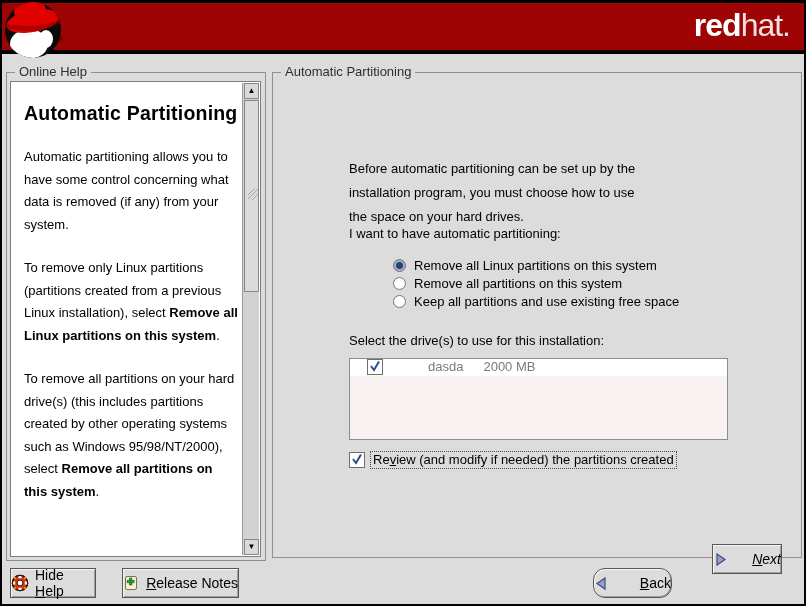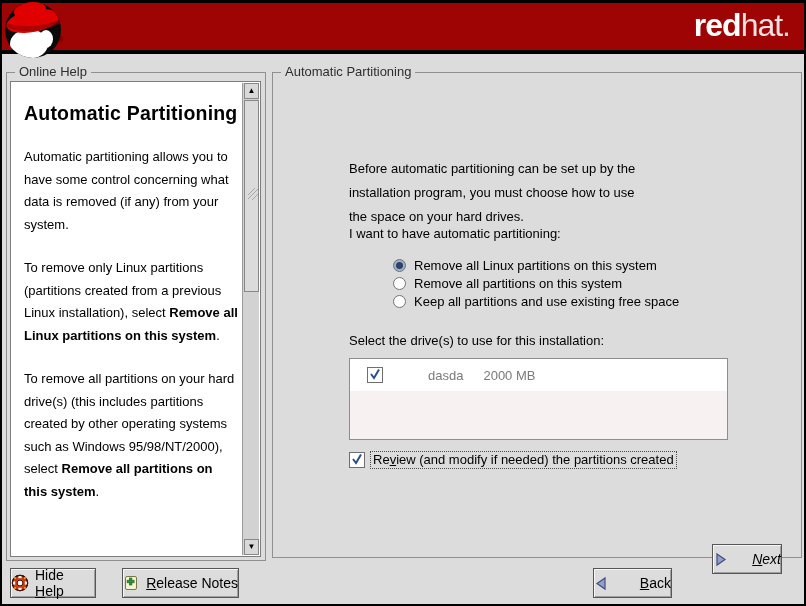--- a/index.html
+++ b/index.html
@@ -43,38 +43,38 @@
   .radio-row{position:absolute;left:120px;height:16px;display:flex;align-items:center;gap:8px;
              font-size:13px;color:#000;}
   .radio{width:13px;height:13px;border-radius:50%;background:#fdfdfd;border:1px solid #747474;
          position:relative;flex:none;box-sizing:border-box;}
   .radio.selected{background:#9fb0d0;}
   .radio.selected::after{content:"";position:absolute;left:2px;top:2px;width:7px;height:7px;
          border-radius:50%;background:#2c4268;}
   .select-label{position:absolute;left:76px;top:260px;font-size:13px;color:#000;}
   .drive-list{position:absolute;left:76px;top:285px;width:377px;height:80px;background:#f8f1f1;
               border:1px solid #8d8d8d;}
-  .drive-row{height:32px;background:#fff;display:flex;align-items:center;font-size:13px;color:#7a7a7a;}
+  .drive-row{height:17px;background:#fff;display:flex;font-size:13px;color:#7a7a7a;}
   .cb{width:14px;height:14px;background:#fff;border:1px solid #6f6f6f;box-sizing:content-box;
       position:relative;flex:none;}
   .cb svg{position:absolute;left:1px;top:0px;}
   .drive-cb{margin-left:17px;}
   .drive-name{margin-left:45px;}
   .drive-size{margin-left:20px;}
   .review-row{position:absolute;left:76px;top:378px;display:flex;align-items:center;gap:5px;}
   .review-label{font-size:13px;color:#000;border:1px dotted #4a4a4a;padding:0 2px 1px 2px;}
   .accel{text-decoration:underline;}
   
   .btn{position:absolute;height:30px;background:#dcdcdc;border:1px solid #565656;
        box-shadow:inset 1px 1px 0 #f6f6f6,inset -1px -1px 0 #9f9f9f;
        display:flex;align-items:center;justify-content:space-between;gap:6px;font-size:14px;color:#000;
        cursor:default;box-sizing:border-box;}
   #btn-hide-help{left:8px;top:514px;width:86px;}
   #btn-release-notes{left:120px;top:514px;width:117px;}
-  #btn-back{left:591px;top:514px;width:79px;}
+  #btn-back{left:591px;top:514px;width:79px;border-radius:12px;}
   #btn-next{left:710px;top:490px;width:70px;font-style:italic;}
   .btn .icon{display:flex;flex:none;}
 </style>
 </head>
 <body>
 
 <div class="window">
 
   <div class="banner">
     <div class="wordmark">

